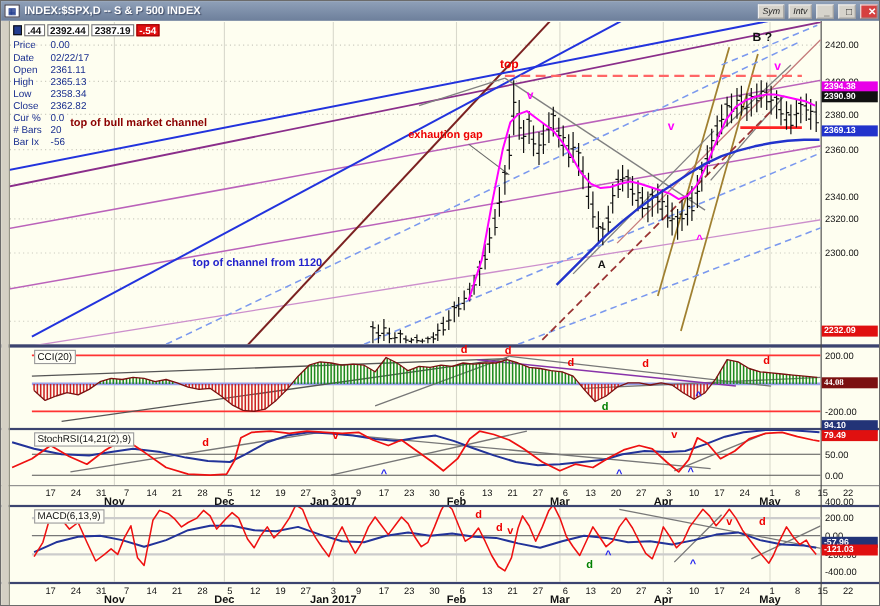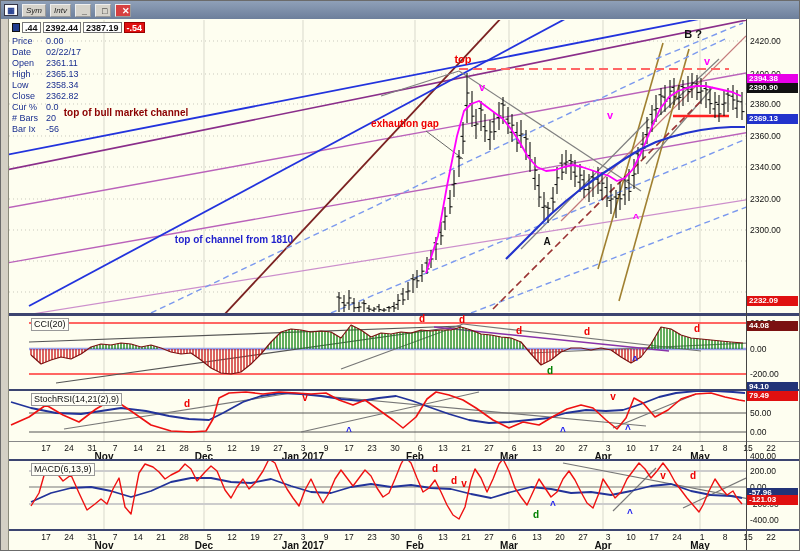--- a/index.html
+++ b/index.html
@@ -45,20 +45,21 @@
   
   .ind-label{position:absolute;left:30px;font-size:9px;color:#111;background:#FEFEF6;
     border:1px solid #999;padding:0 2px;line-height:11px;}
 </style>
 </head>
 <body>
 
 <div id="window">
   <div id="titlebar">
     <span id="app-icon">▦</span>
+    <span id="title-text">INDEX:$SPX,D -- S &amp; P 500 INDEX</span>
     <button class="tb-btn">Sym</button>
     <button class="tb-btn">Intv</button>
     <button class="win-btn">_</button>
     <button class="win-btn">□</button>
     <button class="win-btn" id="close-btn">✕</button>
   </div>
 
   <div class="panel" id="main-panel" style="top:18px;height:294px;"></div>
   <div class="panel" id="cci-panel" style="top:315px;height:73px;"></div>
   <div class="panel" id="stoch-panel" style="top:390px;height:50px;"></div>
@@ -772,21 +773,21 @@
         <div class="qrow"><span class="ql">Cur %</span><span>0.0</span></div>
         <div class="qrow"><span class="ql"># Bars</span><span>20</span></div>
         <div class="qrow"><span class="ql">Bar Ix</span><span>-56</span></div>
       </div>
   </div>
 
   <div id="anno-layer">
       <div class="anno" style="left: 462px; top: 46px; color: rgb(238, 0, 0); font-size: 11px; margin-top: 12px;">top</div>
       <div class="anno" style="left: 404px; top: 122px; color: rgb(238, 0, 0); font-size: 10px;">exhaution gap</div>
       <div class="anno" style="left: 125px; top: 111px; color: rgb(139, 0, 0); font-size: 10px;">top of bull market channel</div>
-      <div class="anno" style="left: 233px; top: 238px; color: rgb(34, 34, 204); font-size: 10px;">top of channel from 1810</div>
+      <div class="anno" style="left: 233px; top: 238px; color: rgb(34, 34, 204); font-size: 10px;">top of channel from 1120</div>
       <div class="anno" style="left: 692px; top: 33px; color: rgb(17, 17, 17); font-size: 11px;">B ?</div>
       <div class="anno" style="left: 546px; top: 240px; color: rgb(17, 17, 17); font-size: 10px;">A</div>
       <div class="anno" style="left: 481px; top: 86px; color: rgb(255, 0, 255); font-size: 11px;">v</div>
       <div class="anno" style="left: 609px; top: 114px; color: rgb(255, 0, 255); font-size: 11px;">v</div>
       <div class="anno" style="left: 706px; top: 60px; color: rgb(255, 0, 255); font-size: 11px;">v</div>
       <div class="anno" style="left: 635px; top: 217px; color: rgb(255, 0, 255); font-size: 11px;">^</div>
       <div class="anno" style="left: 421px; top: 317px; color: rgb(238, 0, 0); font-size: 10px;">d</div>
       <div class="anno" style="left: 461px; top: 318px; color: rgb(238, 0, 0); font-size: 10px;">d</div>
       <div class="anno" style="left: 518px; top: 329px; color: rgb(238, 0, 0); font-size: 10px;">d</div>
       <div class="anno" style="left: 586px; top: 330px; color: rgb(238, 0, 0); font-size: 10px;">d</div>
@@ -806,31 +807,31 @@
       <div class="anno" style="left: 552px; top: 504px; color: rgb(34, 34, 238); font-size: 10px;">^</div>
       <div class="anno" style="left: 629px; top: 512px; color: rgb(34, 34, 238); font-size: 10px;">^</div>
       <div class="anno" style="left: 662px; top: 474px; color: rgb(238, 0, 0); font-size: 10px;">v</div>
       <div class="anno" style="left: 692px; top: 474px; color: rgb(238, 0, 0); font-size: 10px;">d</div>
     </div>
   <div id="axis-layer">
       <div class="tick" style="top: 35px;">2420.00</div>
       <div class="tick" style="top: 68px;">2400.00</div>
       <div class="tick" style="top: 98px;">2380.00</div>
       <div class="tick" style="top: 130px;">2360.00</div>
-      <div class="tick" style="top: 161px;">2340.00</div>
+      <div class="tick" style="top: 173px;">2340.00</div>
       <div class="tick" style="top: 193px;">2320.00</div>
       <div class="tick" style="top: 224px;">2300.00</div>
       <div class="badge" style="top: 73px; background: rgb(232, 0, 232);">2394.38</div>
       <div class="badge" style="top: 82px; background: rgb(17, 17, 17);">2390.90</div>
       <div class="badge" style="top: 113px; background: rgb(34, 51, 204);">2369.13</div>
       <div class="badge" style="top: 295px; background: rgb(224, 16, 16);">2232.09</div>
       <div class="tick" style="top: 317px;">200.00</div>
       <div class="tick" style="top: 343px;">0.00</div>
       <div class="tick" style="top: 368px;">-200.00</div>
-      <div class="badge" style="top: 320px; background: rgb(123, 17, 17);">44.08</div>
+      <div class="badge" style="top: 342px; background: rgb(123, 17, 17); font-family: Liberation Serif, serif;">44.08</div>
       <div class="tick" style="top: 407px;">50.00</div>
       <div class="tick" style="top: 426px;">0.00</div>
       <div class="badge" style="top: 381px; background: rgb(34, 51, 119);">94.10</div>
       <div class="badge" style="top: 390px; background: rgb(224, 16, 16);">79.49</div>
       <div class="tick" style="top: 450px;">400.00</div>
       <div class="tick" style="top: 465px;">200.00</div>
       <div class="tick" style="top: 481px;">0.00</div>
       <div class="tick" style="top: 498px;">-200.00</div>
       <div class="tick" style="top: 514px;">-400.00</div>
       <div class="badge" style="top: 487px; background: rgb(34, 51, 119);">-57.96</div>

